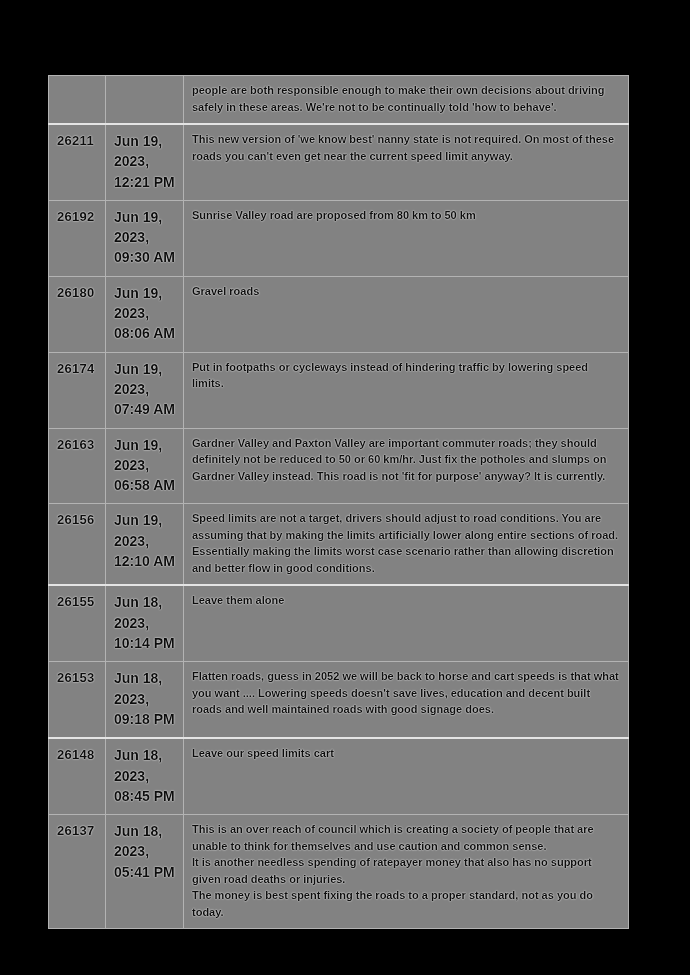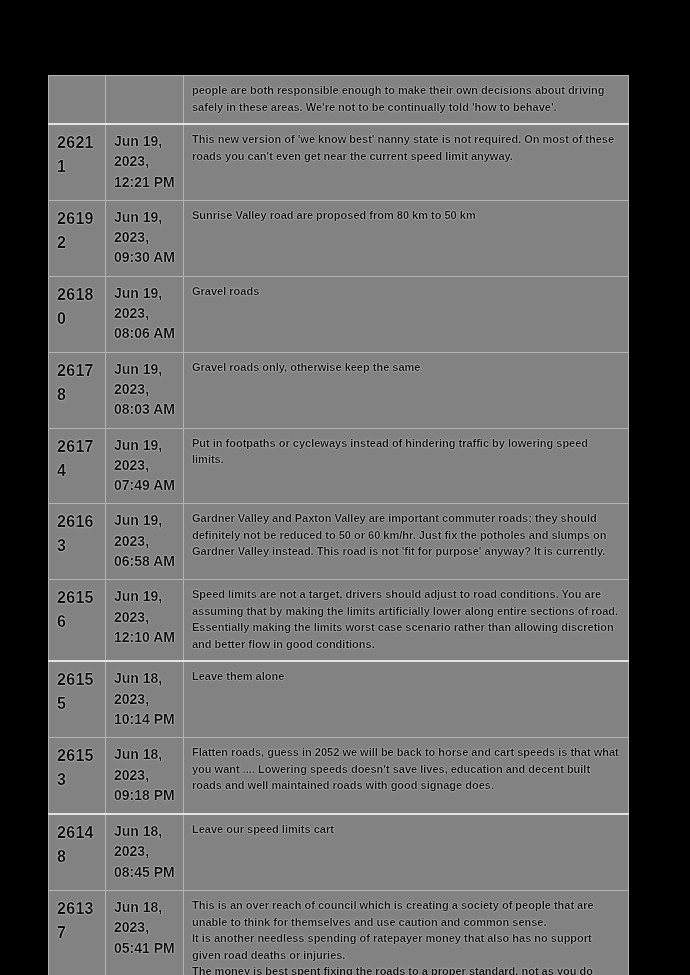--- a/index.html
+++ b/index.html
@@ -38,21 +38,21 @@
     color: #0d0d0d;
     font-weight: bold;
     font-size: 11px;
     line-height: 1.5;
     text-shadow: 0 0 2px rgba(255,255,255,0.75), 0 0 1px rgba(255,255,255,0.9);
     white-space: pre-line;
     word-wrap: break-word;
     box-sizing: border-box;
   }
   table.feedback td.id-cell {
-    font-size: 16px;
+    font-size: 13px;
     letter-spacing: 0.3px;
   }
   table.feedback td.date-cell {
     font-size: 14px;
     line-height: 1.45;
   }
   table.feedback tr.sep-strong td {
     border-top: 2px solid #e4e4e4;
   }
 </style>
@@ -82,26 +82,20 @@
         <td class="id-cell">26192</td>
         <td class="date-cell">Jun 19, 2023,
 09:30 AM</td>
         <td class="text-cell">Sunrise Valley road are proposed from 80 km to 50 km</td>
       </tr>
       <tr>
         <td class="id-cell">26180</td>
         <td class="date-cell">Jun 19, 2023,
 08:06 AM</td>
         <td class="text-cell">Gravel roads</td>
-      </tr>
-      <tr>
-        <td class="id-cell">26178</td>
-        <td class="date-cell">Jun 19, 2023,
-08:03 AM</td>
-        <td class="text-cell">Gravel roads only, otherwise keep the same</td>
       </tr>
       <tr>
         <td class="id-cell">26174</td>
         <td class="date-cell">Jun 19, 2023,
 07:49 AM</td>
         <td class="text-cell">Put in footpaths or cycleways instead of hindering traffic by lowering speed limits.</td>
       </tr>
       <tr>
         <td class="id-cell">26163</td>
         <td class="date-cell">Jun 19, 2023,

